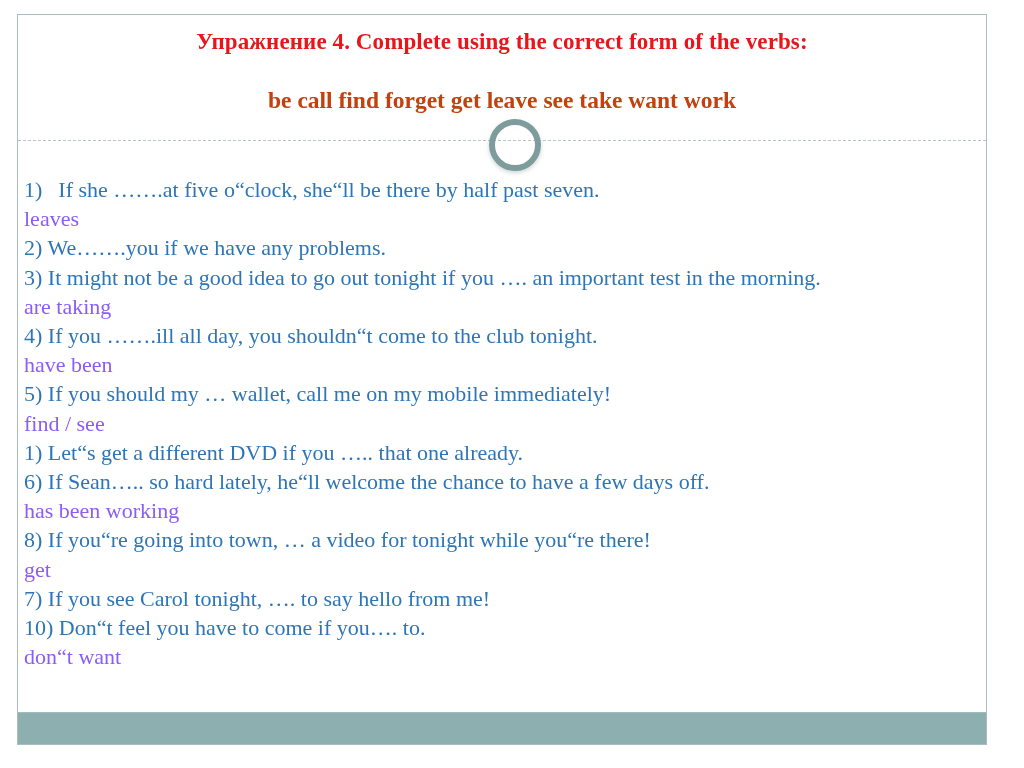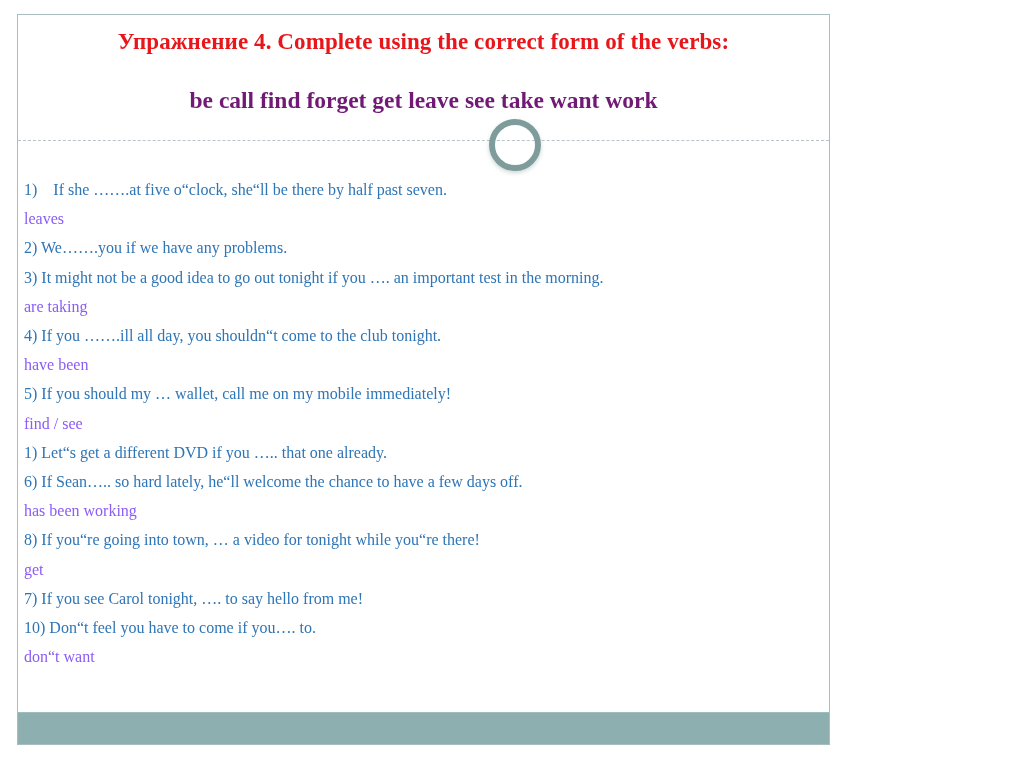--- a/index.html
+++ b/index.html
@@ -11,21 +11,21 @@
     height: 768px;
     background: #ffffff;
     font-family: "Liberation Serif", "DejaVu Serif", serif;
     overflow: hidden;
   }
 
   #slide {
     position: absolute;
     left: 17px;
     top: 14px;
-    width: 813px;
+    width: 970px;
     height: 731px;
     border: 1.5px solid #a9bcc0;
     background: #ffffff;
     box-sizing: border-box;
   }
 
   
   .title-block {
     position: absolute;
     left: 0;
@@ -35,21 +35,21 @@
   }
   .title-line-1 {
     color: #e8161a;
     font-weight: bold;
     font-size: 23px;
     line-height: 30px;
     letter-spacing: 0.1px;
     white-space: nowrap;
   }
   .title-line-2 {
-    color: #701a75;
+    color: #c2410c;
     font-weight: bold;
     font-size: 23.5px;
     line-height: 30px;
     margin-top: 28px;
     white-space: nowrap;
   }
 
   
   .divider {
     position: absolute;
@@ -73,21 +73,21 @@
   }
 
   
   .body-block {
     position: absolute;
     left: 6px;
     top: 160px;
     right: 6px;
   }
   .ex-line {
-    font-size: 16px;
+    font-size: 22px;
     line-height: 29.2px;
     white-space: nowrap;
     padding-left: 0px;
   }
   .ex-line.q {
     color: #2e75b6;
   }
   .ex-line.a {
     color: #8b5cf6;
   }

